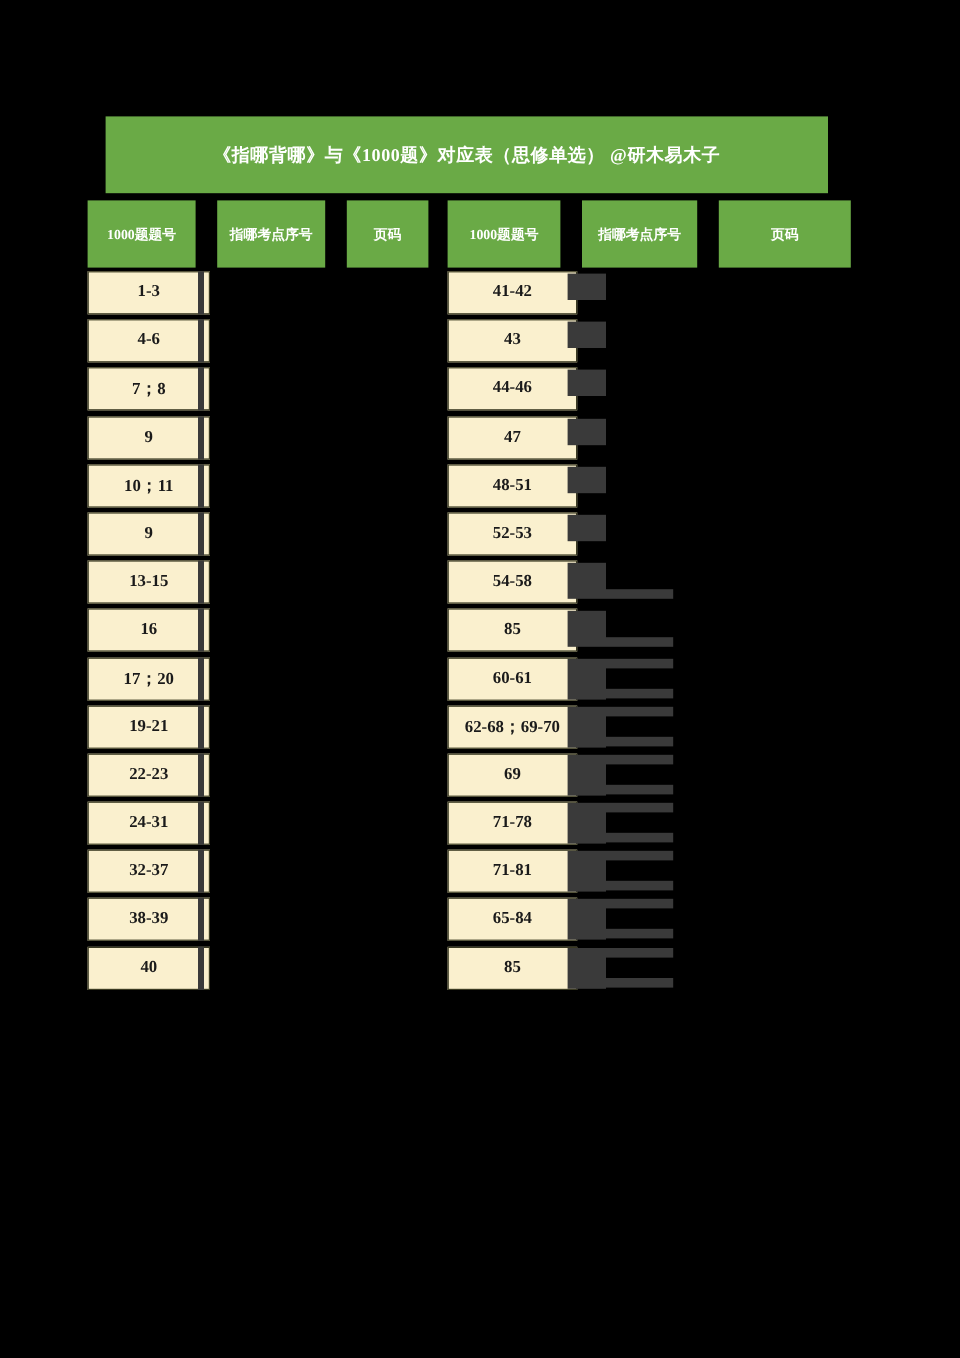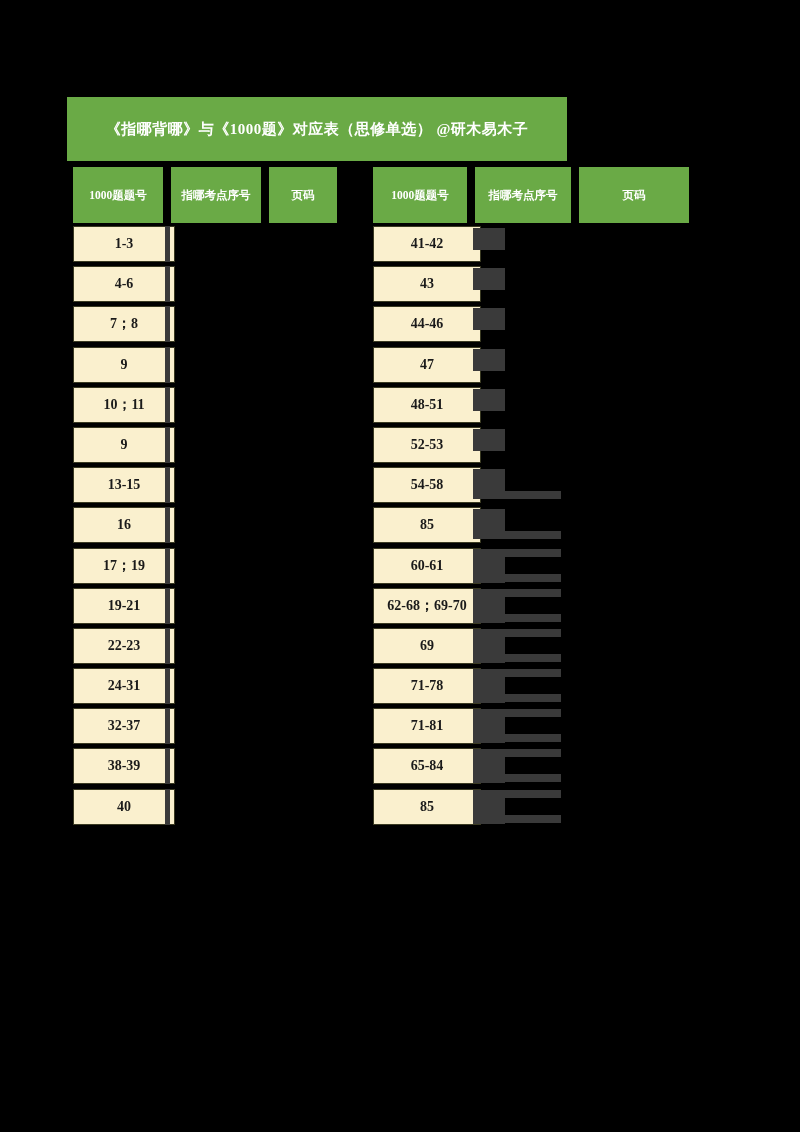--- a/index.html
+++ b/index.html
@@ -11,23 +11,23 @@
     width: 800px;
     height: 1132px;
     position: relative;
     font-family: "Liberation Sans", "DejaVu Sans", sans-serif;
     overflow: hidden;
   }
 
   
   .title-banner {
     position: absolute;
-    left: 67px;
+    left: 88px;
     top: 97px;
-    width: 500px;
+    width: 602px;
     height: 64px;
     background: #6aaa46;
     display: flex;
     align-items: center;
     justify-content: center;
     box-sizing: border-box;
   }
   .title-text {
     color: #ffffff;
     font-size: 15px;
@@ -49,21 +49,21 @@
 
   .hdr-cell {
     background: #6aaa46;
     color: #ffffff;
     font-size: 11.5px;
     font-weight: bold;
     display: flex;
     align-items: center;
     justify-content: center;
     box-sizing: border-box;
-    margin-right: 8px;
+    margin-right: 18px;
     font-family: "Liberation Serif", "DejaVu Serif", serif;
     white-space: nowrap;
   }
   .hdr-cell:last-child { margin-right: 0; }
 
   .hdr-row.left  .c1 { width: 90px; }
   .hdr-row.left  .c2 { width: 90px; }
   .hdr-row.left  .c3 { width: 68px; }
 
   .hdr-row.right .c1 { width: 94px; }
@@ -166,21 +166,21 @@
     </div>
     <div class="data-row">
       <div class="num-cell">13-15</div>
       <div class="sliver"></div>
     </div>
     <div class="data-row">
       <div class="num-cell">16</div>
       <div class="sliver"></div>
     </div>
     <div class="data-row">
-      <div class="num-cell">17；19</div>
+      <div class="num-cell">17；20</div>
       <div class="sliver"></div>
     </div>
     <div class="data-row">
       <div class="num-cell">19-21</div>
       <div class="sliver"></div>
     </div>
     <div class="data-row">
       <div class="num-cell">22-23</div>
       <div class="sliver"></div>
     </div>

